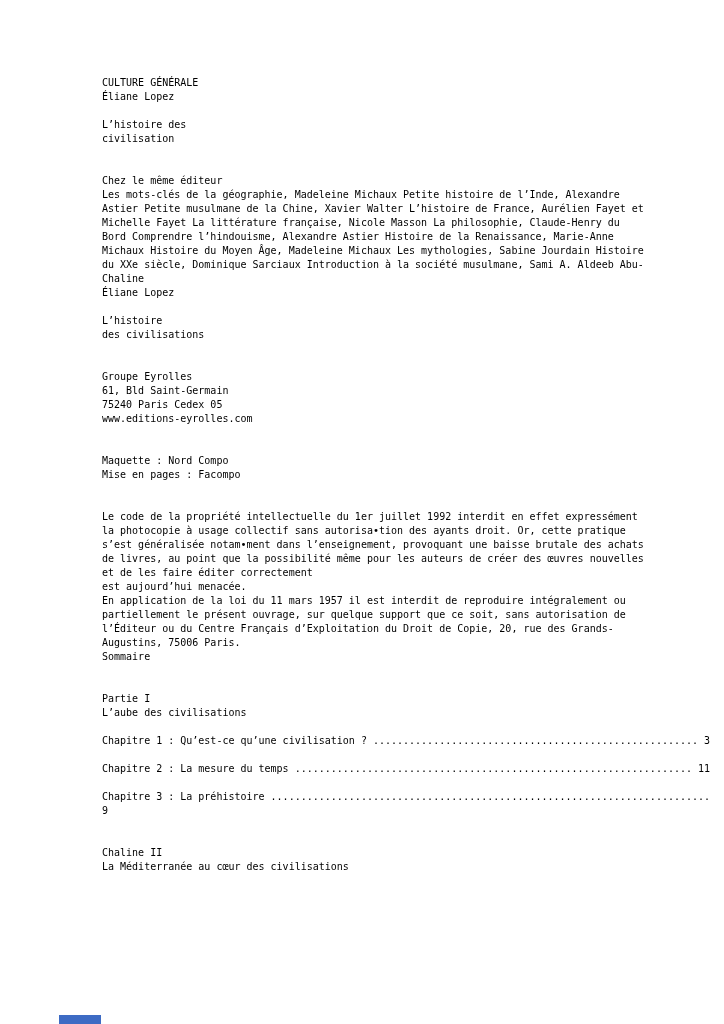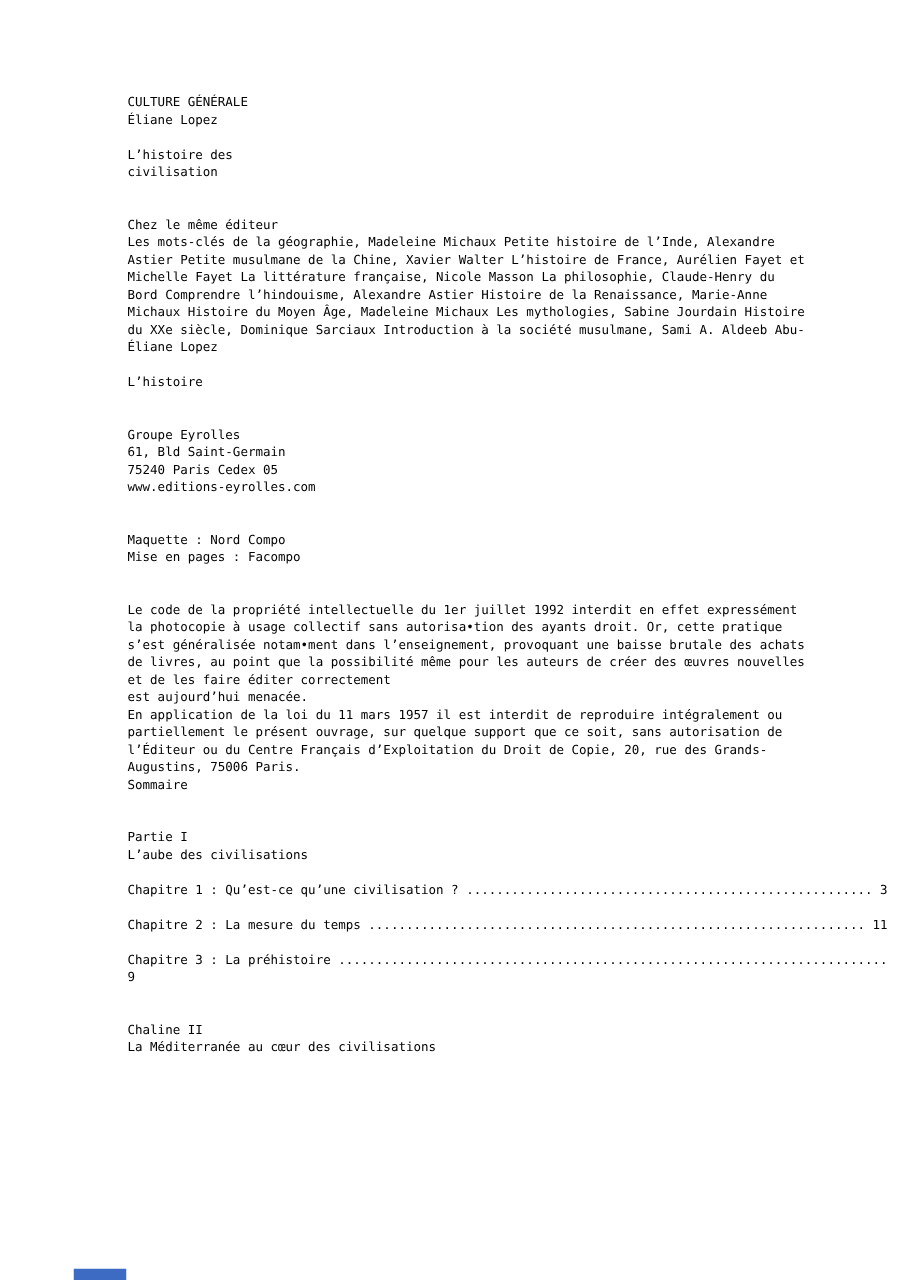--- a/index.html
+++ b/index.html
@@ -59,25 +59,27 @@
     </section>
 
     <section class="block mt2">
       <div class="line">Chez le même éditeur</div>
       <div class="line">Les mots-clés de la géographie, Madeleine Michaux Petite histoire de l’Inde, Alexandre</div>
       <div class="line">Astier Petite musulmane de la Chine, Xavier Walter L’histoire de France, Aurélien Fayet et</div>
       <div class="line">Michelle Fayet La littérature française, Nicole Masson La philosophie, Claude-Henry du</div>
       <div class="line">Bord Comprendre l’hindouisme, Alexandre Astier Histoire de la Renaissance, Marie-Anne</div>
       <div class="line">Michaux Histoire du Moyen Âge, Madeleine Michaux Les mythologies, Sabine Jourdain Histoire</div>
       <div class="line">du XXe siècle, Dominique Sarciaux Introduction à la société musulmane, Sami A. Aldeeb Abu-</div>
+      <div class="line">Chaline</div>
       <div class="line">Éliane Lopez</div>
     </section>
 
     <section class="block mt1">
       <div class="line">L’histoire</div>
+      <div class="line">des civilisations</div>
     </section>
 
     <section class="block mt2">
       <div class="line">Groupe Eyrolles</div>
       <div class="line">61, Bld Saint-Germain</div>
       <div class="line">75240 Paris Cedex 05</div>
       <div class="line">www.editions-eyrolles.com</div>
     </section>
 
     <section class="block mt2">

